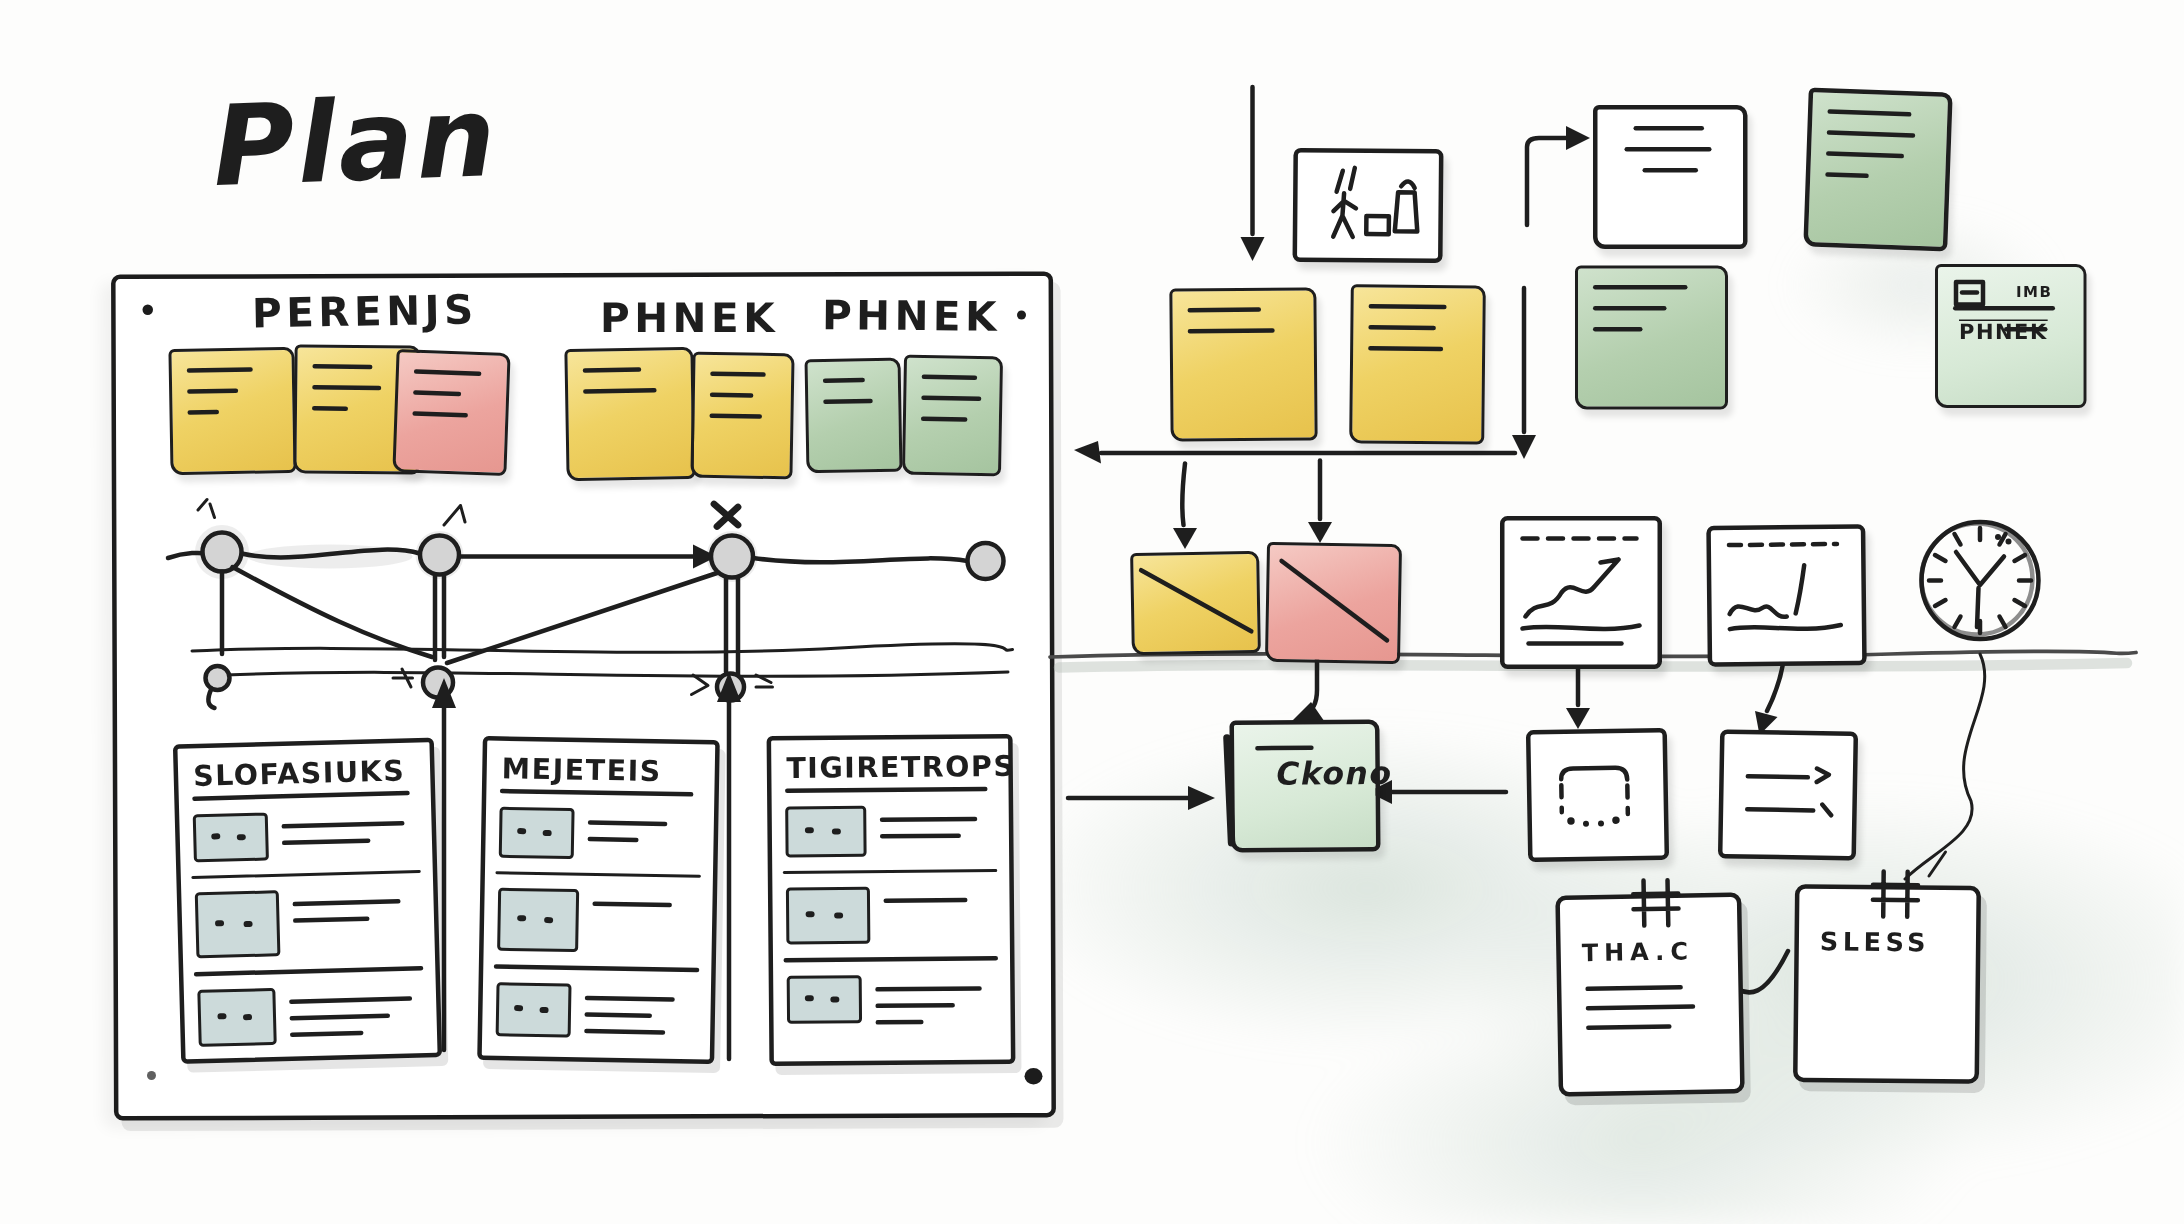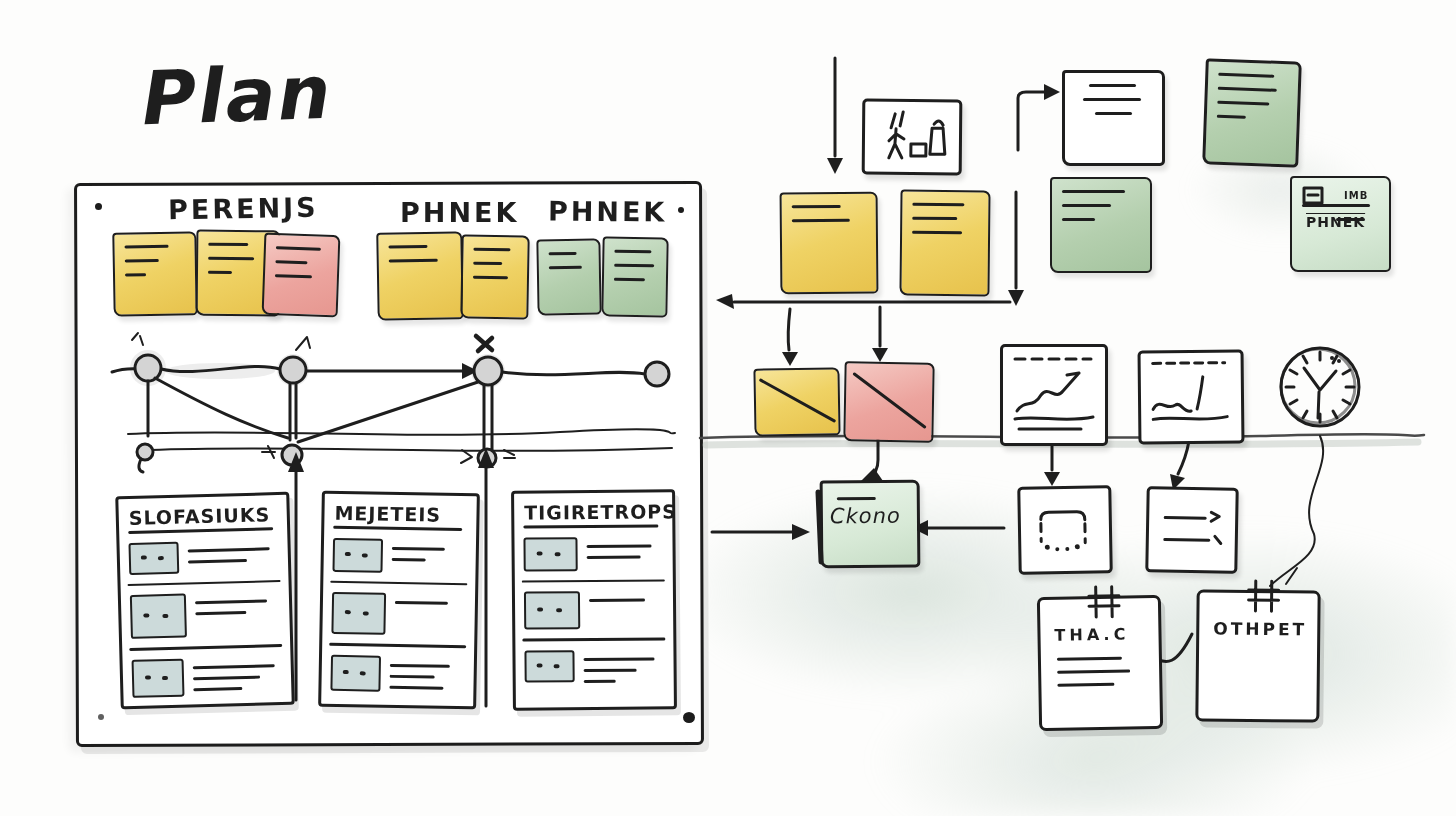--- a/index.html
+++ b/index.html
@@ -58,21 +58,21 @@
   .caption{position:absolute;font-size:11px;font-weight:700;letter-spacing:1px;}
   
   .pad{position:absolute;z-index:3;background:#fff;border:3px solid #1d1d1d;border-radius:7px;
     box-shadow:4px 6px 0 rgba(0,0,0,.13);}
   .pad .ptitle{position:absolute;left:14px;top:26px;font-size:16px;font-weight:700;letter-spacing:4px;}
   .pad b{display:block;height:3px;background:#1e1e1e;border-radius:3px;margin:10px 18px 0 16px;}
   .clip{position:absolute;top:-18px;left:42px;}
   #plan-title{position:absolute;left:142px;top:52px;z-index:3;font-size:74px;font-weight:700;
     font-style:italic;letter-spacing:2px;transform:rotate(-2deg);}
   .ckono-line{height:3px;background:#1e1e1e;border-radius:3px;width:42%;margin:14px 0 4px 14px;}
-  .ckono-label{font-size:21px;font-weight:400;font-style:italic;letter-spacing:1px;margin-left:7px;}
+  .ckono-label{font-size:21px;font-weight:700;font-style:italic;letter-spacing:1px;margin-left:28px;}
   .spine::before{content:'';position:absolute;left:-6px;top:6px;width:5px;height:92%;background:#1e1e1e;border-radius:3px;transform:rotate(-2deg);}
 </style>
 </head>
 <body>
 
 <div id="canvas">
 
   <div class="wash" style="left:700px;top:430px;width:756px;height:386px;
     background:
       radial-gradient(45% 40% at 28% 42%, rgba(186,205,193,.50), transparent 70%),
@@ -321,21 +321,21 @@
     </svg>
     <span class="ptitle">THA.C</span>
     <b style="width:55%;margin-top:58px;"></b>
       <b style="width:62%"></b>
       <b style="width:48%"></b>
   </div>
   <div class="pad" style="left:1196px;top:590px;width:118px;height:126px;transform:rotate(.6deg);">
     <svg class="clip sketchsvg" width="44" height="38" viewBox="0 0 44 38">
       <path d="M14,36 V6 M30,36 V6 M7,15 H37 M7,25 H37" stroke-width="3.5"></path>
     </svg>
-    <span class="ptitle" style="letter-spacing:3px;font-size:17px;">OTHPET</span>
+    <span class="ptitle" style="letter-spacing:3px;font-size:17px;">SLESS</span>
   </div>
 
   <svg id="ink" width="1456" height="816" viewBox="0 0 1456 816">
 
     <g>
       <circle class="halo" cx="148" cy="368" r="18"></circle>
         <circle class="halo" cx="293" cy="370" r="16"></circle>
       <circle class="halo" cx="488" cy="371" r="17"></circle>
         <ellipse class="halo" cx="220" cy="371" rx="55" ry="8"></ellipse>
 

